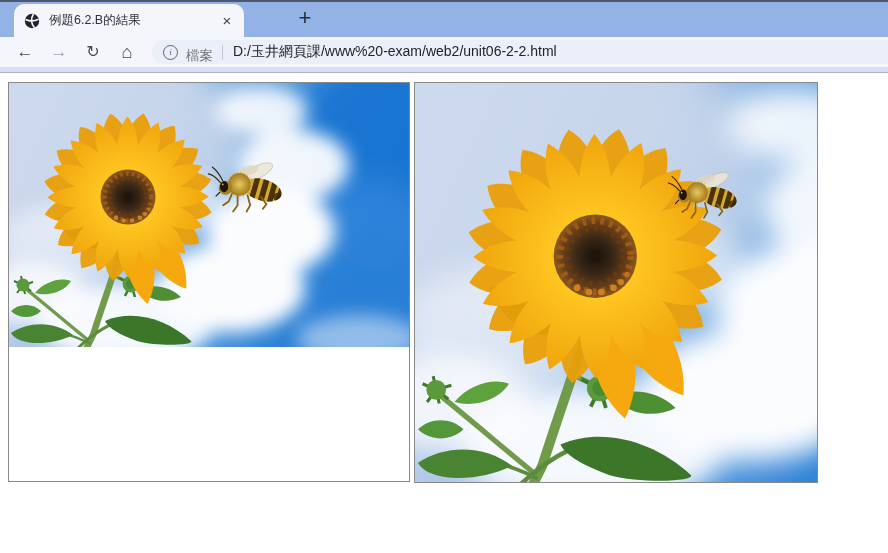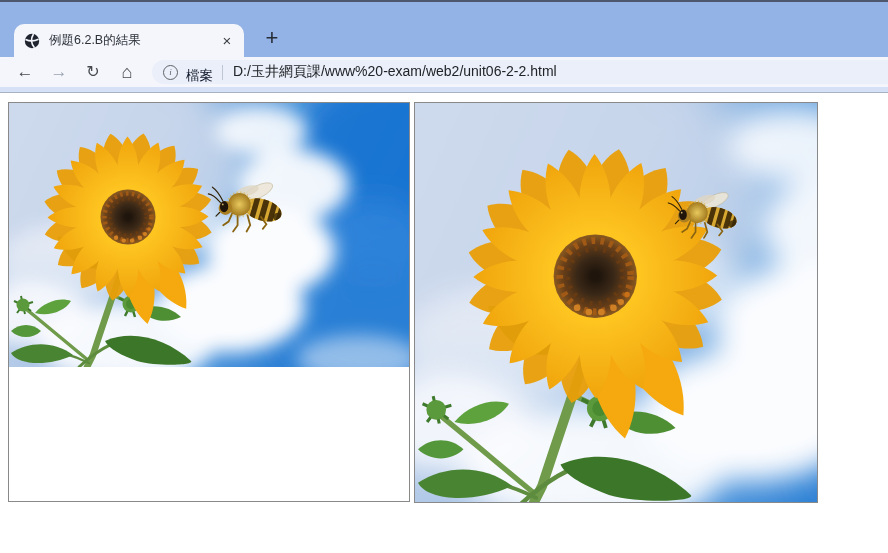--- a/index.html
+++ b/index.html
@@ -4,21 +4,21 @@
 <style>
   html,body{margin:0;padding:0;}
   body{
     width:888px;height:553px;overflow:hidden;background:#ffffff;
     font-family:"Liberation Sans","DejaVu Sans",sans-serif;
     -webkit-font-smoothing:antialiased;
   }
   .window{width:888px;height:553px;position:relative;background:#fff;}
   .top-edge{height:2px;background:#4d586e;}
   
-  .tabbar{height:55px;background:#93b2e6;display:flex;align-items:flex-end;}
+  .tabbar{height:35px;background:#93b2e6;display:flex;align-items:flex-end;gap:33px;}
   .tab{
     width:230px;height:33px;margin-left:14px;background:#f4f6fc;
     border-radius:10px 10px 0 0;display:flex;align-items:center;
     padding:0 8px 0 10px;box-sizing:border-box;
   }
   .favicon{width:16px;height:16px;flex:0 0 16px;}
   .tab-title{
     flex:1;margin-left:9px;font-size:12.5px;color:#2d3138;
     white-space:nowrap;overflow:hidden;
   }
@@ -45,21 +45,21 @@
   .omnibox{
     flex:1;height:24px;background:#eaeff9;border-radius:13px;
     margin-left:4px;margin-right:-14px;display:flex;align-items:center;
     padding-left:11px;box-sizing:border-box;
   }
   .info-icon{
     width:13px;height:13px;border:1.4px solid #5f6368;border-radius:50%;
     font-size:9px;line-height:13px;text-align:center;color:#5f6368;
     font-family:"Liberation Serif",serif;font-style:italic;flex:0 0 13px;
   }
-  .file-label{font-size:13.5px;color:#0f172a;margin:8px 9px 0 8px;}
+  .file-label{font-size:13.5px;color:#737373;margin:8px 9px 0 8px;}
   .url-sep{width:1px;height:15px;background:#bfc6d4;}
   .url-text{font-size:14px;color:#212428;margin-left:10px;white-space:nowrap;text-align:center;}
   .bookmarks-strip{height:5px;background:#d6e1f8;}
   .sepline{height:1px;background:#a9b2c0;}
   
   .page{background:#fff;padding:9px 0 0 8px;display:flex;gap:4px;align-items:flex-start;}
   .imgbox{border:1px solid #898989;position:relative;background:#fff;}
   .imgbox.small{width:400px;height:398px;}
   .imgbox.large{width:402px;height:399px;overflow:hidden;}
   .scene-small{display:block;width:400px;height:264px;}

